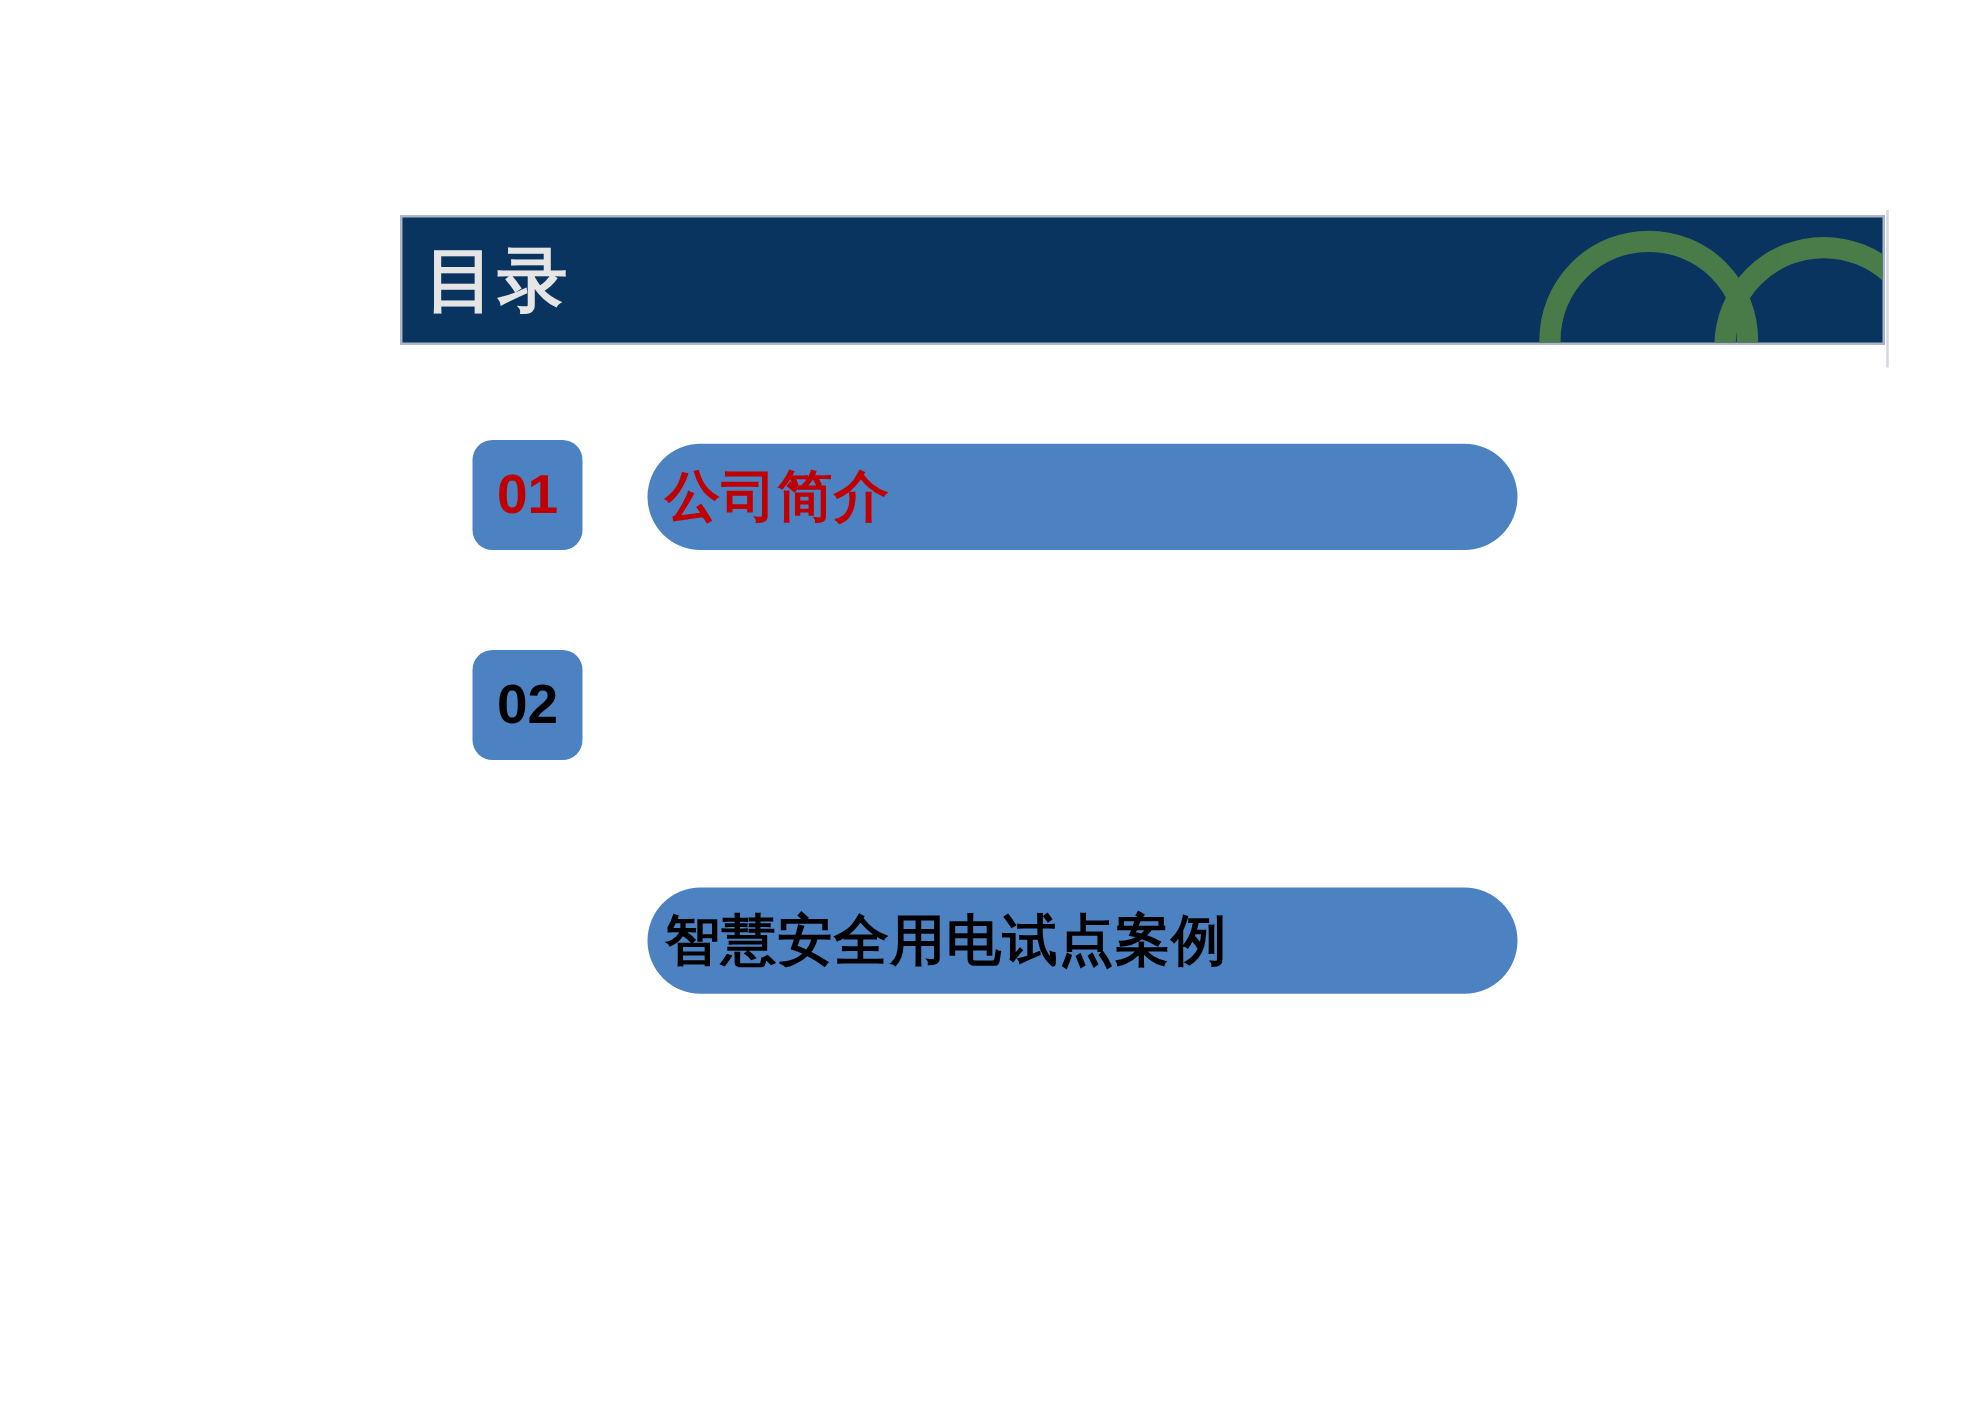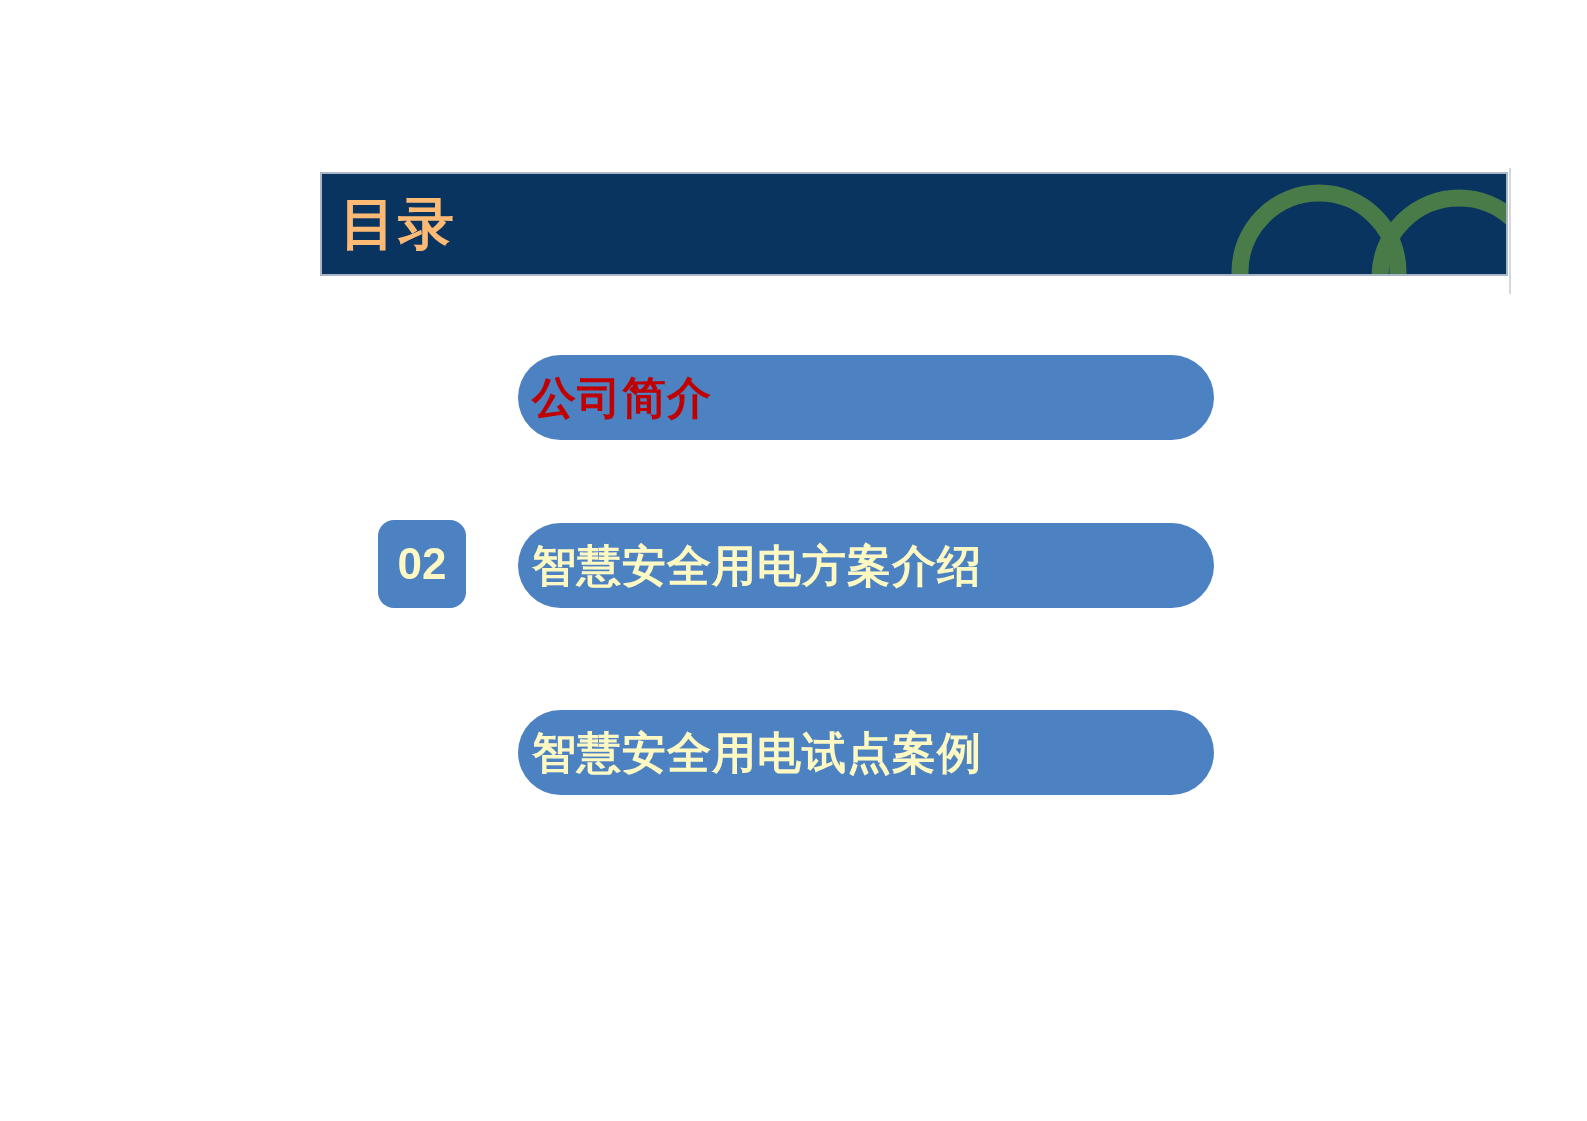--- a/index.html
+++ b/index.html
@@ -42,21 +42,21 @@
     pointer-events: none;
   }
 
   .header-title {
     position: absolute;
     left: 18px;
     top: 50%;
     transform: translateY(-50%);
     font-size: 56px;
     font-weight: bold;
-    color: #fdba74;
+    color: #e5e5e5;
     letter-spacing: 2px;
     line-height: 1;
     white-space: nowrap;
   }
 
   
   .header-rule {
     position: absolute;
     left: 1509px;
     top: 168px;
@@ -117,21 +117,21 @@
   .toc-label {
     font-size: 44px;
     font-weight: bold;
     letter-spacing: 1px;
     line-height: 1;
     white-space: nowrap;
     padding-left: 14px;
   }
 
   .accent-red   { color: #C00000; }
-  .accent-white { color: #fef9c3; }
+  .accent-white { color: #000000; }
 </style>
 </head>
 <body>
 
 <div class="slide">
 
   <div class="header-banner">
 
     <div class="header-deco">
       <svg width="300" height="104" viewBox="0 0 300 104" xmlns="http://www.w3.org/2000/svg">
@@ -143,30 +143,28 @@
     </div>
 
     <div class="header-title">目录</div>
   </div>
 
   <div class="header-rule"></div>
 
   <div class="toc-list">
 
     <div class="toc-row row-0">
+      <div class="toc-badge accent-red">01</div>
       <div class="toc-pill">
         <span class="toc-label accent-red">公司简介</span>
       </div>
     </div>
 
     <div class="toc-row row-1">
       <div class="toc-badge accent-white">02</div>
-      <div class="toc-pill">
-        <span class="toc-label accent-white">智慧安全用电方案介绍</span>
-      </div>
     </div>
 
     <div class="toc-row row-2">
       <div class="toc-pill">
         <span class="toc-label accent-white">智慧安全用电试点案例</span>
       </div>
     </div>
 
   </div>
 </div>

